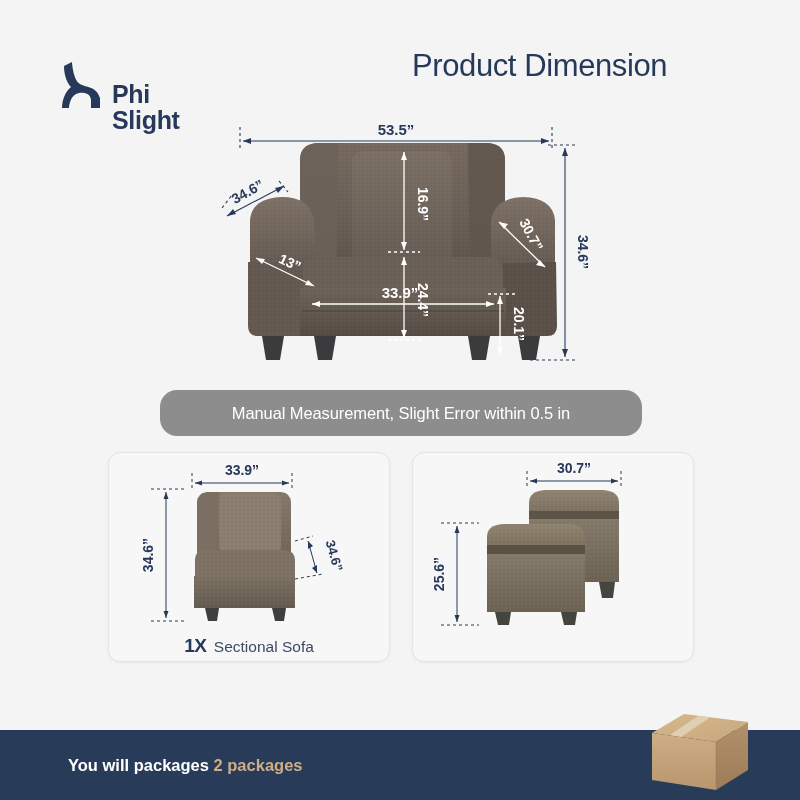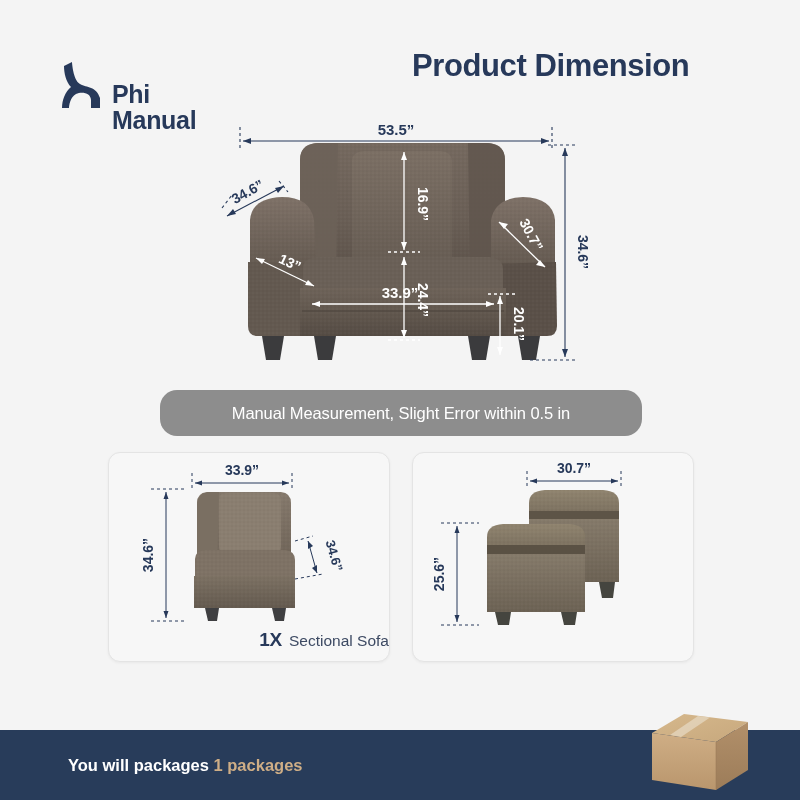--- a/index.html
+++ b/index.html
@@ -47,21 +47,21 @@
     line-height: 1.02;
     letter-spacing: -0.3px;
     margin-top: 44px;
   }
   .logo-text div { display: block; }
   .page-title {
     position: absolute;
     left: 412px;
     top: 48px;
     font-size: 31px;
-    font-weight: bold;
+    font-weight: normal;
     color: #27395a;
     letter-spacing: -0.4px;
   }
 
   
   .hero {
     position: absolute;
     left: 0;
     top: 112px;
     width: 800px;
@@ -108,24 +108,24 @@
   .card.right { left: 412px; }
   .card-figure {
     position: absolute;
     left: 0;
     top: 2px;
     width: 280px;
     height: 172px;
   }
   .card-caption {
     position: absolute;
-    bottom: 10px;
+    bottom: 4px;
     left: 0;
     width: 280px;
-    text-align: right;
+    text-align: center;
     white-space: nowrap;
   }
   .card-qty {
     font-size: 19px;
     font-weight: bold;
     color: #27395a;
     letter-spacing: -0.5px;
   }
   .card-name {
     font-size: 15.5px;
@@ -169,21 +169,21 @@
 
 <div class="page">
 
   <div class="header">
     <div class="logo">
       <svg class="logo-mark" viewBox="0 0 46 52">
         <path d="M6 6 L14 2 C14 2 15 20 22 24 C29 28 38 26 42 38 L42 48 L33 48 L33 40 C33 33 24 31 18 34 C12 37 11 46 11 48 L4 48 C4 40 7 32 13 27 C8 22 6 13 6 6 Z" fill="#27395a"></path>
       </svg>
       <div class="logo-text">
         <div>Phi</div>
-        <div>Manual</div>
+        <div>Slight</div>
       </div>
     </div>
     <div class="page-title">Product Dimension</div>
   </div>
 
   <div class="hero">
     <svg width="800" height="270" viewBox="0 0 800 270">
       <defs>
         <linearGradient id="fabMain" x1="0" y1="0" x2="0" y2="1">
           <stop offset="0%" stop-color="#75695f"></stop>
@@ -427,21 +427,21 @@
           <text x="161" y="18" text-anchor="middle" font-family="Liberation Sans, sans-serif" font-size="14" font-weight="bold" fill="#27395a">30.7”</text>
           <text x="31" y="119" text-anchor="middle" font-family="Liberation Sans, sans-serif" font-size="14" font-weight="bold" fill="#27395a" transform="rotate(-90 31 119)">25.6”</text>
         </svg>
       </div>
     </div>
   </div>
 
   <div class="footer">
     <div class="footer-text">
       <span>You will packages</span>
-      <span class="footer-count">1 packages</span>
+      <span class="footer-count">2 packages</span>
     </div>
   </div>
 
   <div class="footer-box">
     <svg width="112" height="84" viewBox="0 0 112 84">
       <defs>
         <linearGradient id="boxTop" x1="0" y1="0" x2="1" y2="1">
           <stop offset="0%" stop-color="#d6b88c"></stop>
           <stop offset="100%" stop-color="#c7a87d"></stop>
         </linearGradient>

